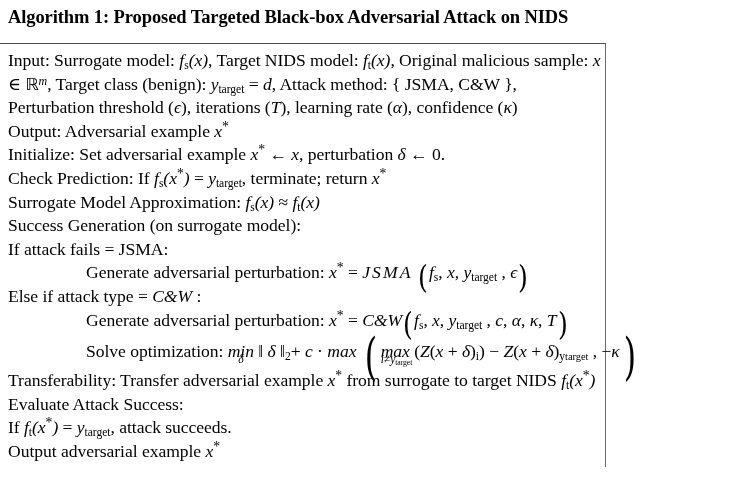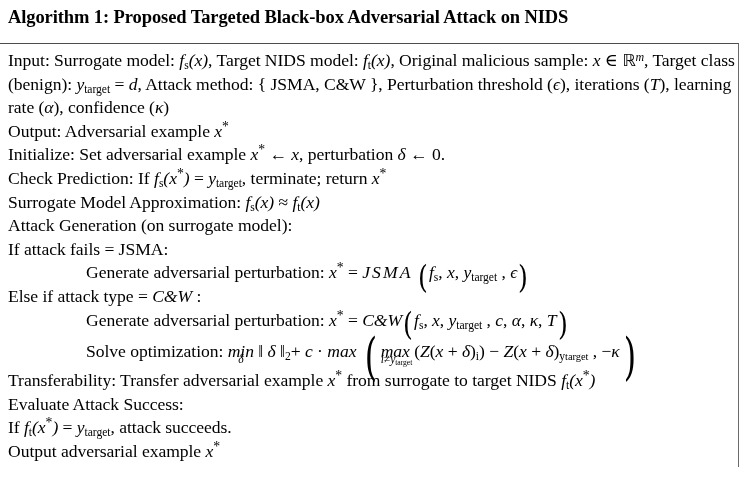--- a/index.html
+++ b/index.html
@@ -32,21 +32,21 @@
     font-weight: bold;
     letter-spacing: -0.1px;
     white-space: nowrap;
   }
 
   
   .algo-body {
     position: absolute;
     left: 0px;
     top: 43px;
-    width: 739px;
+    width: 606px;
     height: 424px;
     box-sizing: border-box;
     border-top: 1.4px solid #4d4d4d;
     border-right: 1.4px solid #6a6a6a;
     padding: 5px 0 0 8px;
   }
 
   .line {
     font-size: 17.6px;
     line-height: 23.6px;
@@ -193,21 +193,21 @@
       <i>f</i><sub>s</sub><i>(x</i><span class="star">*</span><i>)</i> <span class="upr">=</span>
       <i>y</i><sub>target</sub><span>, terminate; return</span>
       <i>x</i><span class="star">*</span>
     </div>
 
     <div class="line">
       <span>Surrogate Model Approximation:</span>
       <i>f</i><sub>s</sub><i>(x)</i> <span class="upr">≈</span> <i>f</i><sub>t</sub><i>(x)</i>
     </div>
 
-    <div class="line">Attack Generation (on surrogate model):</div>
+    <div class="line">Success Generation (on surrogate model):</div>
 
     <div class="line">If attack fails = JSMA:</div>
 
     <div class="line indent1">
       <span>Generate adversarial perturbation:</span>
       <i>x</i><span class="star">*</span> <span class="upr">=</span>
       <span class="op sp">JSMA</span>
       <span class="bigparen">(</span><i>f</i><sub>s</sub>, <i>x</i>, <i>y</i><sub>target</sub> , <i>ϵ</i><span class="bigparen">)</span>
     </div>
 

